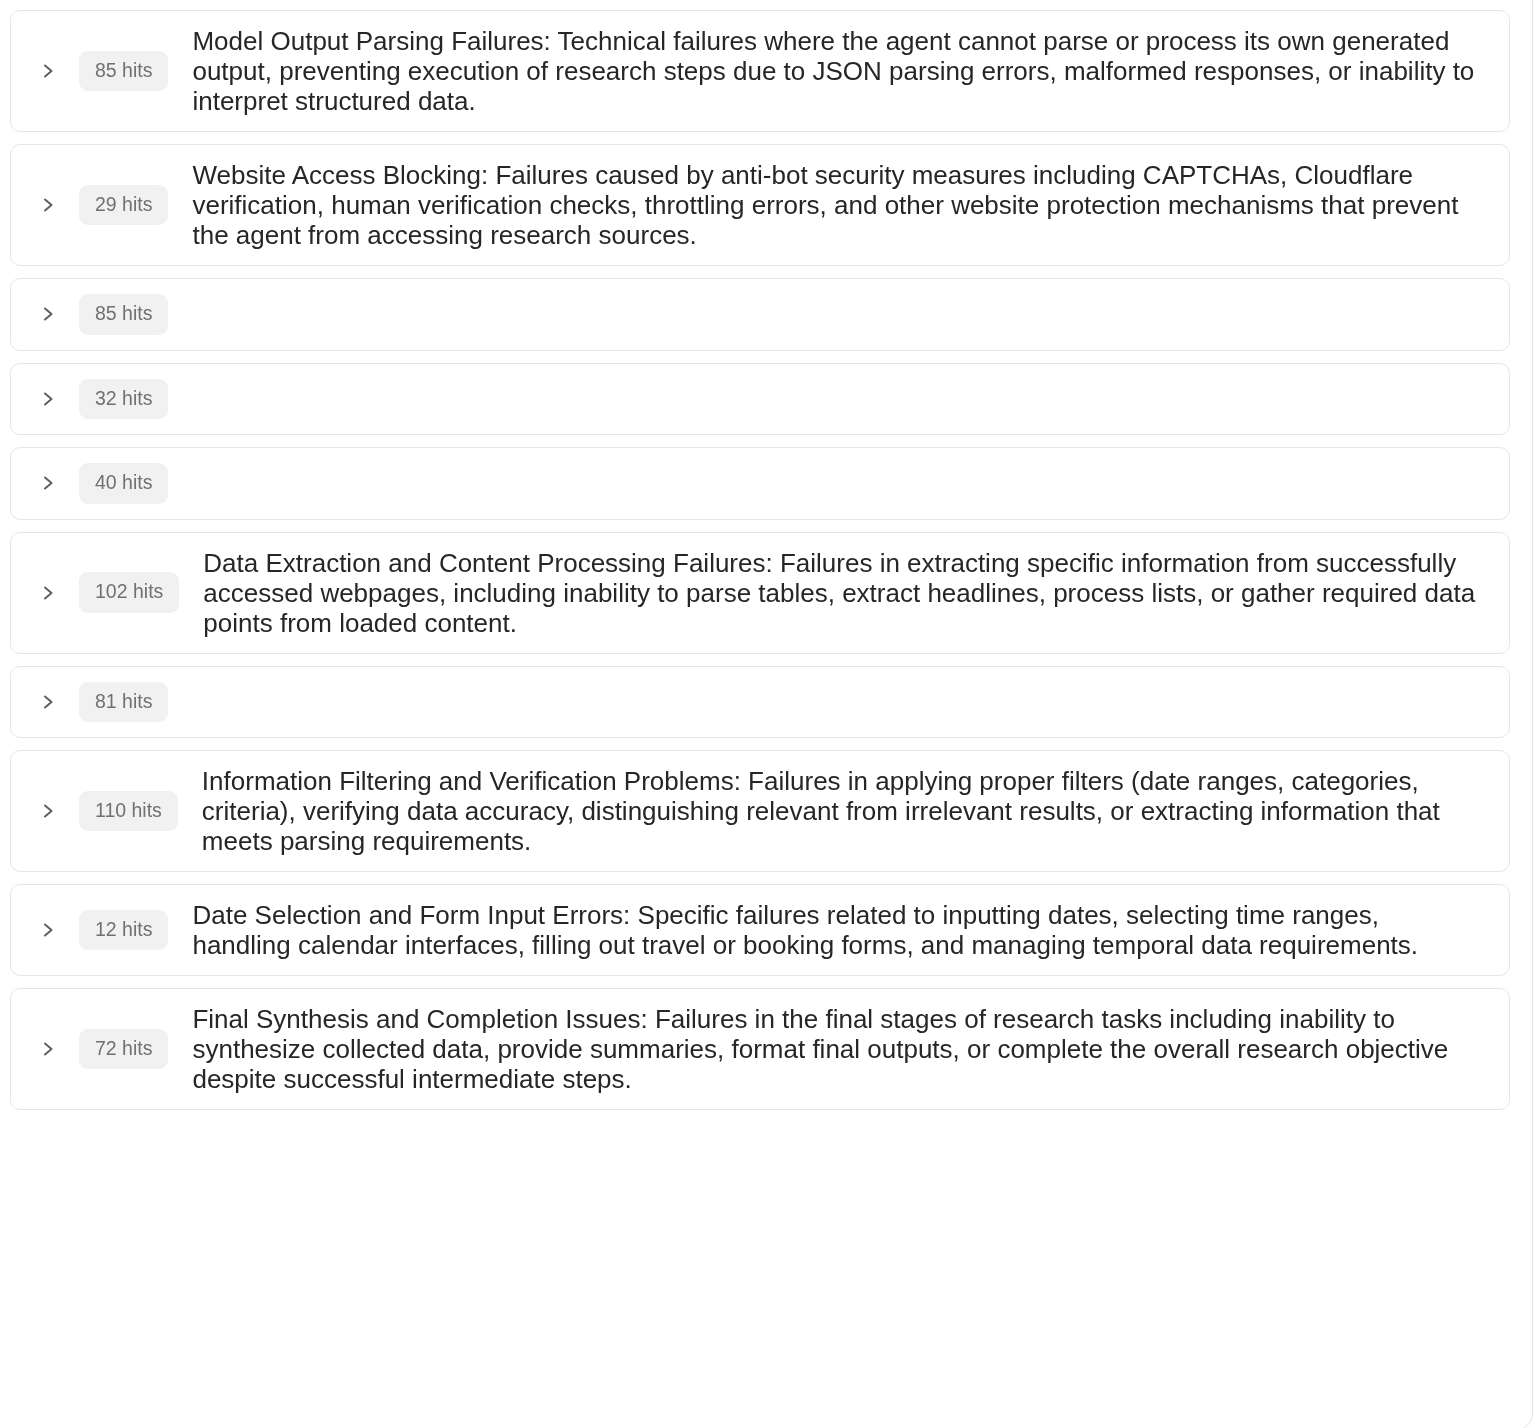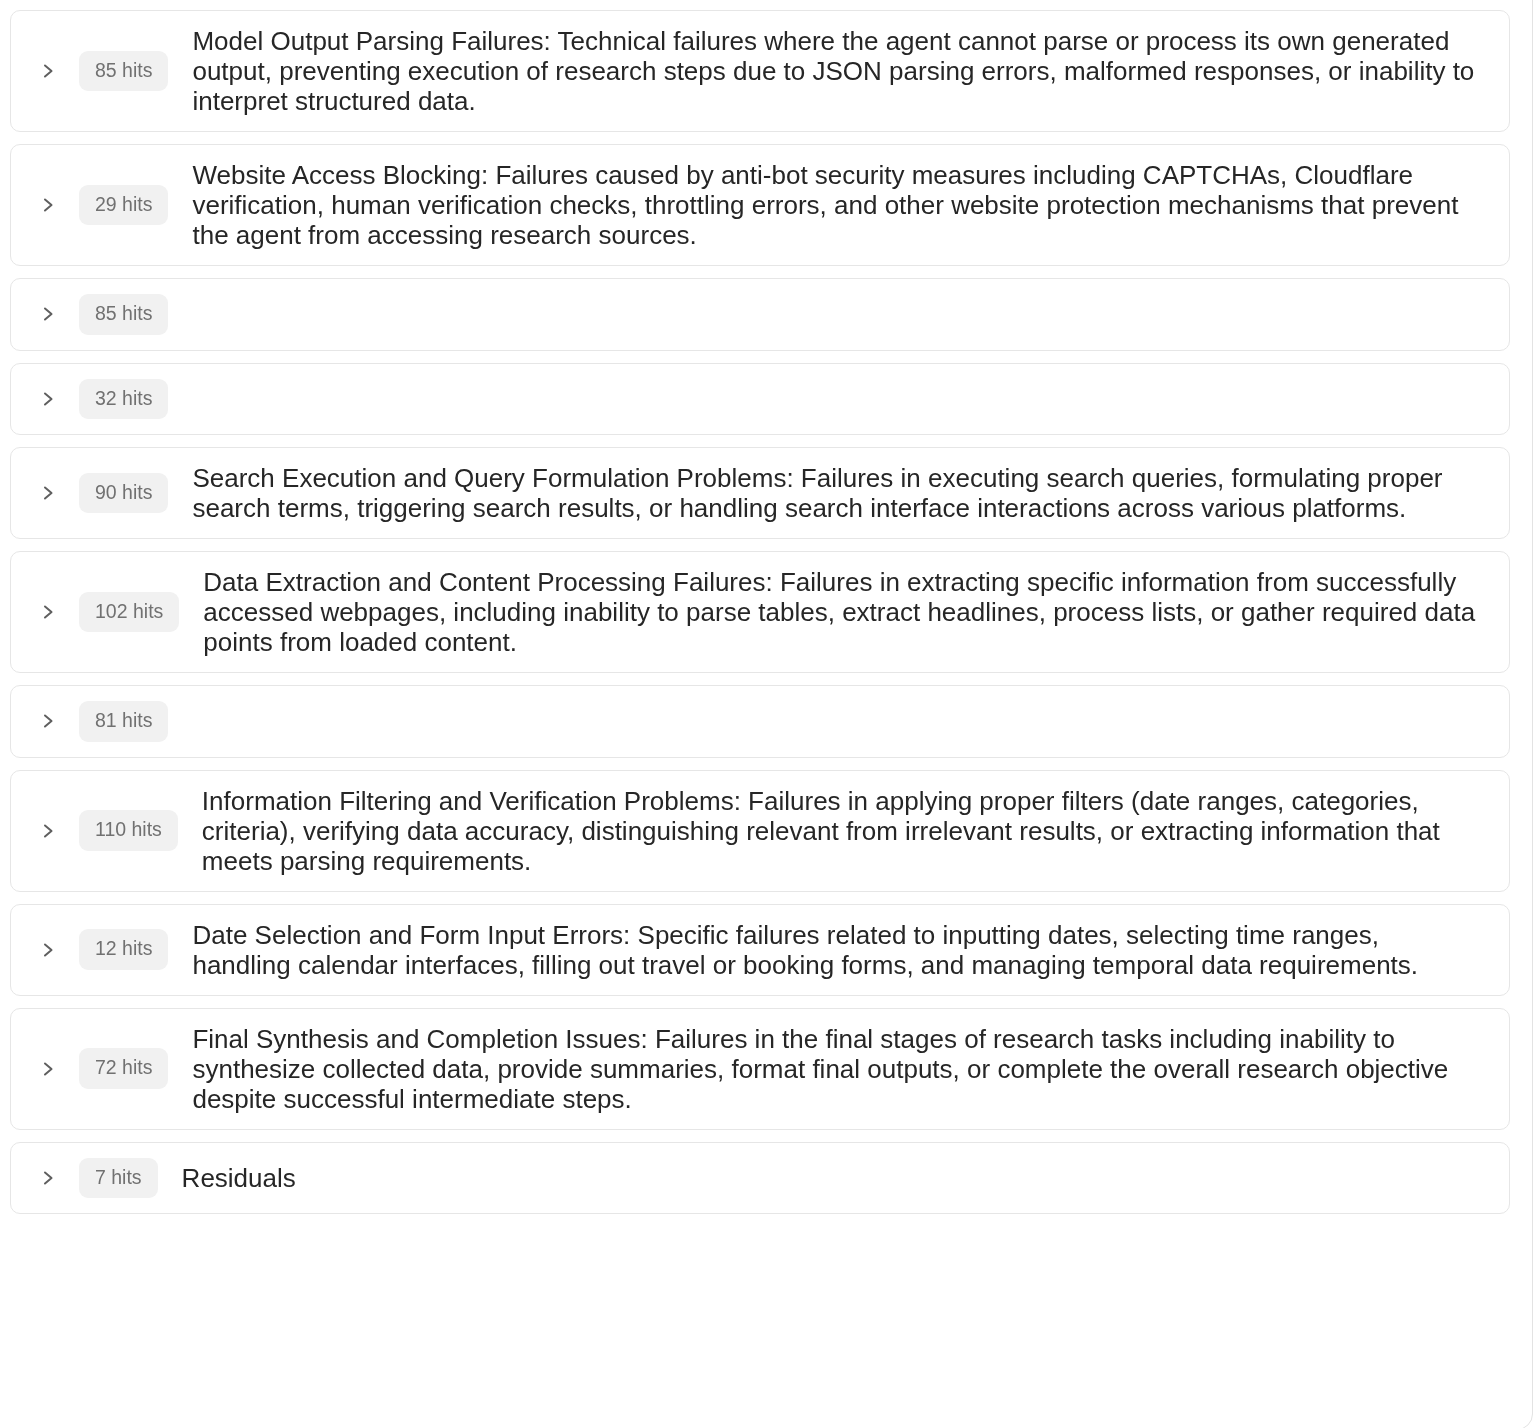--- a/index.html
+++ b/index.html
@@ -116,22 +116,21 @@
     </span>
     <span class="badge">32 hits</span>
   </div>
 
   <div class="card">
     <span class="chev">
       <svg width="16" height="16" viewBox="0 0 16 16">
         <polyline points="5,2.5 11.5,8 5,13.5" fill="none" stroke="var(--chevron)" stroke-width="2" stroke-linecap="round" stroke-linejoin="round"></polyline>
       </svg>
     </span>
-    <span class="badge">90 hits</span>
-    <div class="desc">Search Execution and Query Formulation Problems: Failures in executing search queries, formulating proper search terms, triggering search results, or handling search interface interactions across various platforms.</div>
+    <span class="badge">40 hits</span>
   </div>
 
   <div class="card">
     <span class="chev">
       <svg width="16" height="16" viewBox="0 0 16 16">
         <polyline points="5,2.5 11.5,8 5,13.5" fill="none" stroke="var(--chevron)" stroke-width="2" stroke-linecap="round" stroke-linejoin="round"></polyline>
       </svg>
     </span>
     <span class="badge">102 hits</span>
     <div class="desc">Data Extraction and Content Processing Failures: Failures in extracting specific information from successfully accessed webpages, including inability to parse tables, extract headlines, process lists, or gather required data points from loaded content.</div>
@@ -169,22 +168,13 @@
   <div class="card">
     <span class="chev">
       <svg width="16" height="16" viewBox="0 0 16 16">
         <polyline points="5,2.5 11.5,8 5,13.5" fill="none" stroke="var(--chevron)" stroke-width="2" stroke-linecap="round" stroke-linejoin="round"></polyline>
       </svg>
     </span>
     <span class="badge">72 hits</span>
     <div class="desc">Final Synthesis and Completion Issues: Failures in the final stages of research tasks including inability to synthesize collected data, provide summaries, format final outputs, or complete the overall research objective despite successful intermediate steps.</div>
   </div>
 
-  <div class="card">
-    <span class="chev">
-      <svg width="16" height="16" viewBox="0 0 16 16">
-        <polyline points="5,2.5 11.5,8 5,13.5" fill="none" stroke="var(--chevron)" stroke-width="2" stroke-linecap="round" stroke-linejoin="round"></polyline>
-      </svg>
-    </span>
-    <span class="badge">7 hits</span>
-    <div class="desc">Residuals</div>
-  </div>
 </div>
 
 </body></html>

